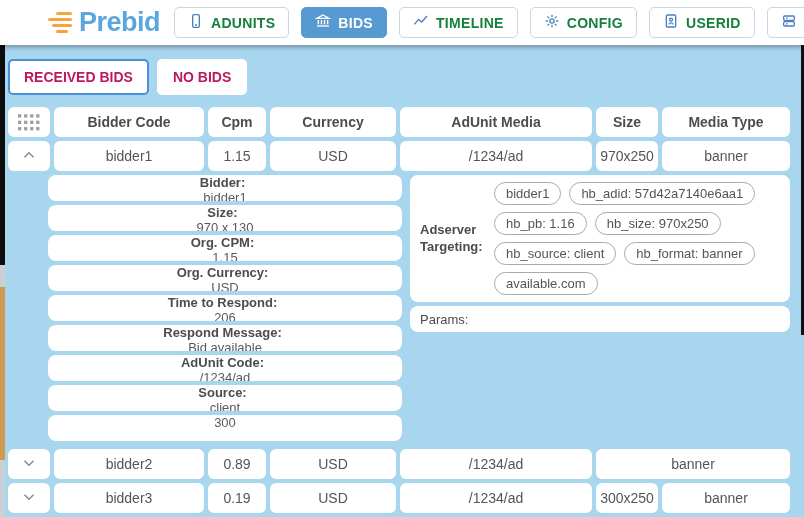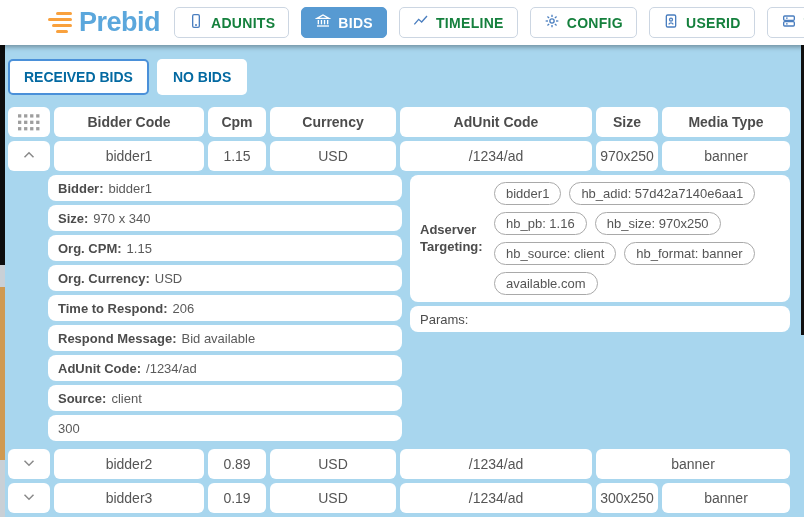--- a/index.html
+++ b/index.html
@@ -31,40 +31,40 @@
             border:1px solid #ccd6e2; border-radius:5px; background:#fff; cursor:pointer;
             font-size:14px; font-weight:bold; color:#15803d; letter-spacing:0.3px; }
   .navtab svg { stroke:#4a7ebf; }
   .navtab.active { background:#579ad2; border-color:#579ad2; color:#ffffff; }
   .navtab.active svg { stroke:#ffffff; }
 
   
   .content { position:relative; z-index:1; padding:14px 14px 0 8px; }
   .subtabs { display:flex; gap:8px; margin-bottom:12px; }
   .subtab { height:16px; padding:16px 14px; background:#fff; border:2px solid transparent;
-            border-radius:5px; font-size:14px; font-weight:bold; color:#0369a1;
+            border-radius:5px; font-size:14px; font-weight:bold; color:#be185d;
             display:flex; align-items:center; cursor:pointer; }
   .subtab.active { border-color:#4a90d9; }
 
   .grid-row { display:flex; gap:4px; margin-bottom:4px; }
   .cell { background:#fff; border-radius:6px; height:30px; display:flex; align-items:center;
           justify-content:center; font-size:14px; color:#555; }
   .cell.hdr { font-weight:bold; color:#4c4c4c; }
   .w-toggle{ width:42px; } .w-bidder{ width:150px; } .w-cpm{ width:58px; }
   .w-cur{ width:126px; }  .w-adunit{ width:192px; } .w-size{ width:62px; } .w-media{ flex:1; }
   .toggle { cursor:pointer; }
   .toggle svg { stroke:#8a8a8a; }
 
   
   .details { display:flex; align-items:flex-start; margin:2px 0 4px 0; }
   .dcol-left { width:354px; margin-left:40px; }
   .dcol-right { flex:1; margin-left:8px; }
   .dbox { background:#fff; border-radius:8px; height:26px; margin-bottom:4px;
           display:flex; align-items:center; padding:0 10px; font-size:13px; color:#5a5a5a;
-          white-space:nowrap; overflow:hidden; }
+          white-space:nowrap; overflow:hidden;flex-direction:column; }
   .dbox b { color:#4c4c4c; margin-right:5px; }
   .targeting { background:#fff; border-radius:8px; padding:7px 8px 7px 10px; margin-bottom:4px;
                display:flex; align-items:center; min-height:88px; }
   .targeting-label { width:68px; font-size:13px; font-weight:bold; color:#4c4c4c; line-height:1.25; }
   .chips { flex:1; display:flex; flex-wrap:wrap; gap:7px 8px; padding-left:6px; }
   .chip { border:1px solid #a9a9a9; border-radius:13px; padding:3px 11px; font-size:13px;
           color:#555; background:#fff; white-space:nowrap; }
   .params { background:#fff; border-radius:8px; height:26px; display:flex; align-items:center;
             padding:0 10px; font-size:13px; font-weight:normal; color:#4c4c4c; }
 </style>
@@ -168,21 +168,21 @@
             <rect x="19.8" y="7" width="3.6" height="3.6"></rect>
             <rect x="0" y="14" width="3.6" height="3.6"></rect>
             <rect x="6.6" y="14" width="3.6" height="3.6"></rect>
             <rect x="13.2" y="14" width="3.6" height="3.6"></rect>
             <rect x="19.8" y="14" width="3.6" height="3.6"></rect>
           </svg>
       </div>
       <div class="cell hdr w-bidder">Bidder Code</div>
       <div class="cell hdr w-cpm">Cpm</div>
       <div class="cell hdr w-cur">Currency</div>
-      <div class="cell hdr w-adunit">AdUnit Code</div>
+      <div class="cell hdr w-adunit">AdUnit Media</div>
       <div class="cell hdr w-size">Size</div>
       <div class="cell hdr w-media">Media Type</div>
     </div>
 
     <div class="grid-row">
       <div class="cell w-toggle toggle">
         <span><svg width="18" height="18" viewBox="0 0 24 24" fill="none" stroke-width="2">
               <polyline points="6,15 12,9 18,15"></polyline>
             </svg></span>
       </div>
@@ -195,21 +195,21 @@
     </div>
 
     <div class="details">
       <div class="dcol-left">
         <div class="dbox">
             <b>Bidder:</b>
             <span>bidder1</span>
           </div>
         <div class="dbox">
             <b>Size:</b>
-            <span>970 x 340</span>
+            <span>970 x 130</span>
           </div>
         <div class="dbox">
             <b>Org. CPM:</b>
             <span>1.15</span>
           </div>
         <div class="dbox">
             <b>Org. Currency:</b>
             <span>USD</span>
           </div>
         <div class="dbox">

